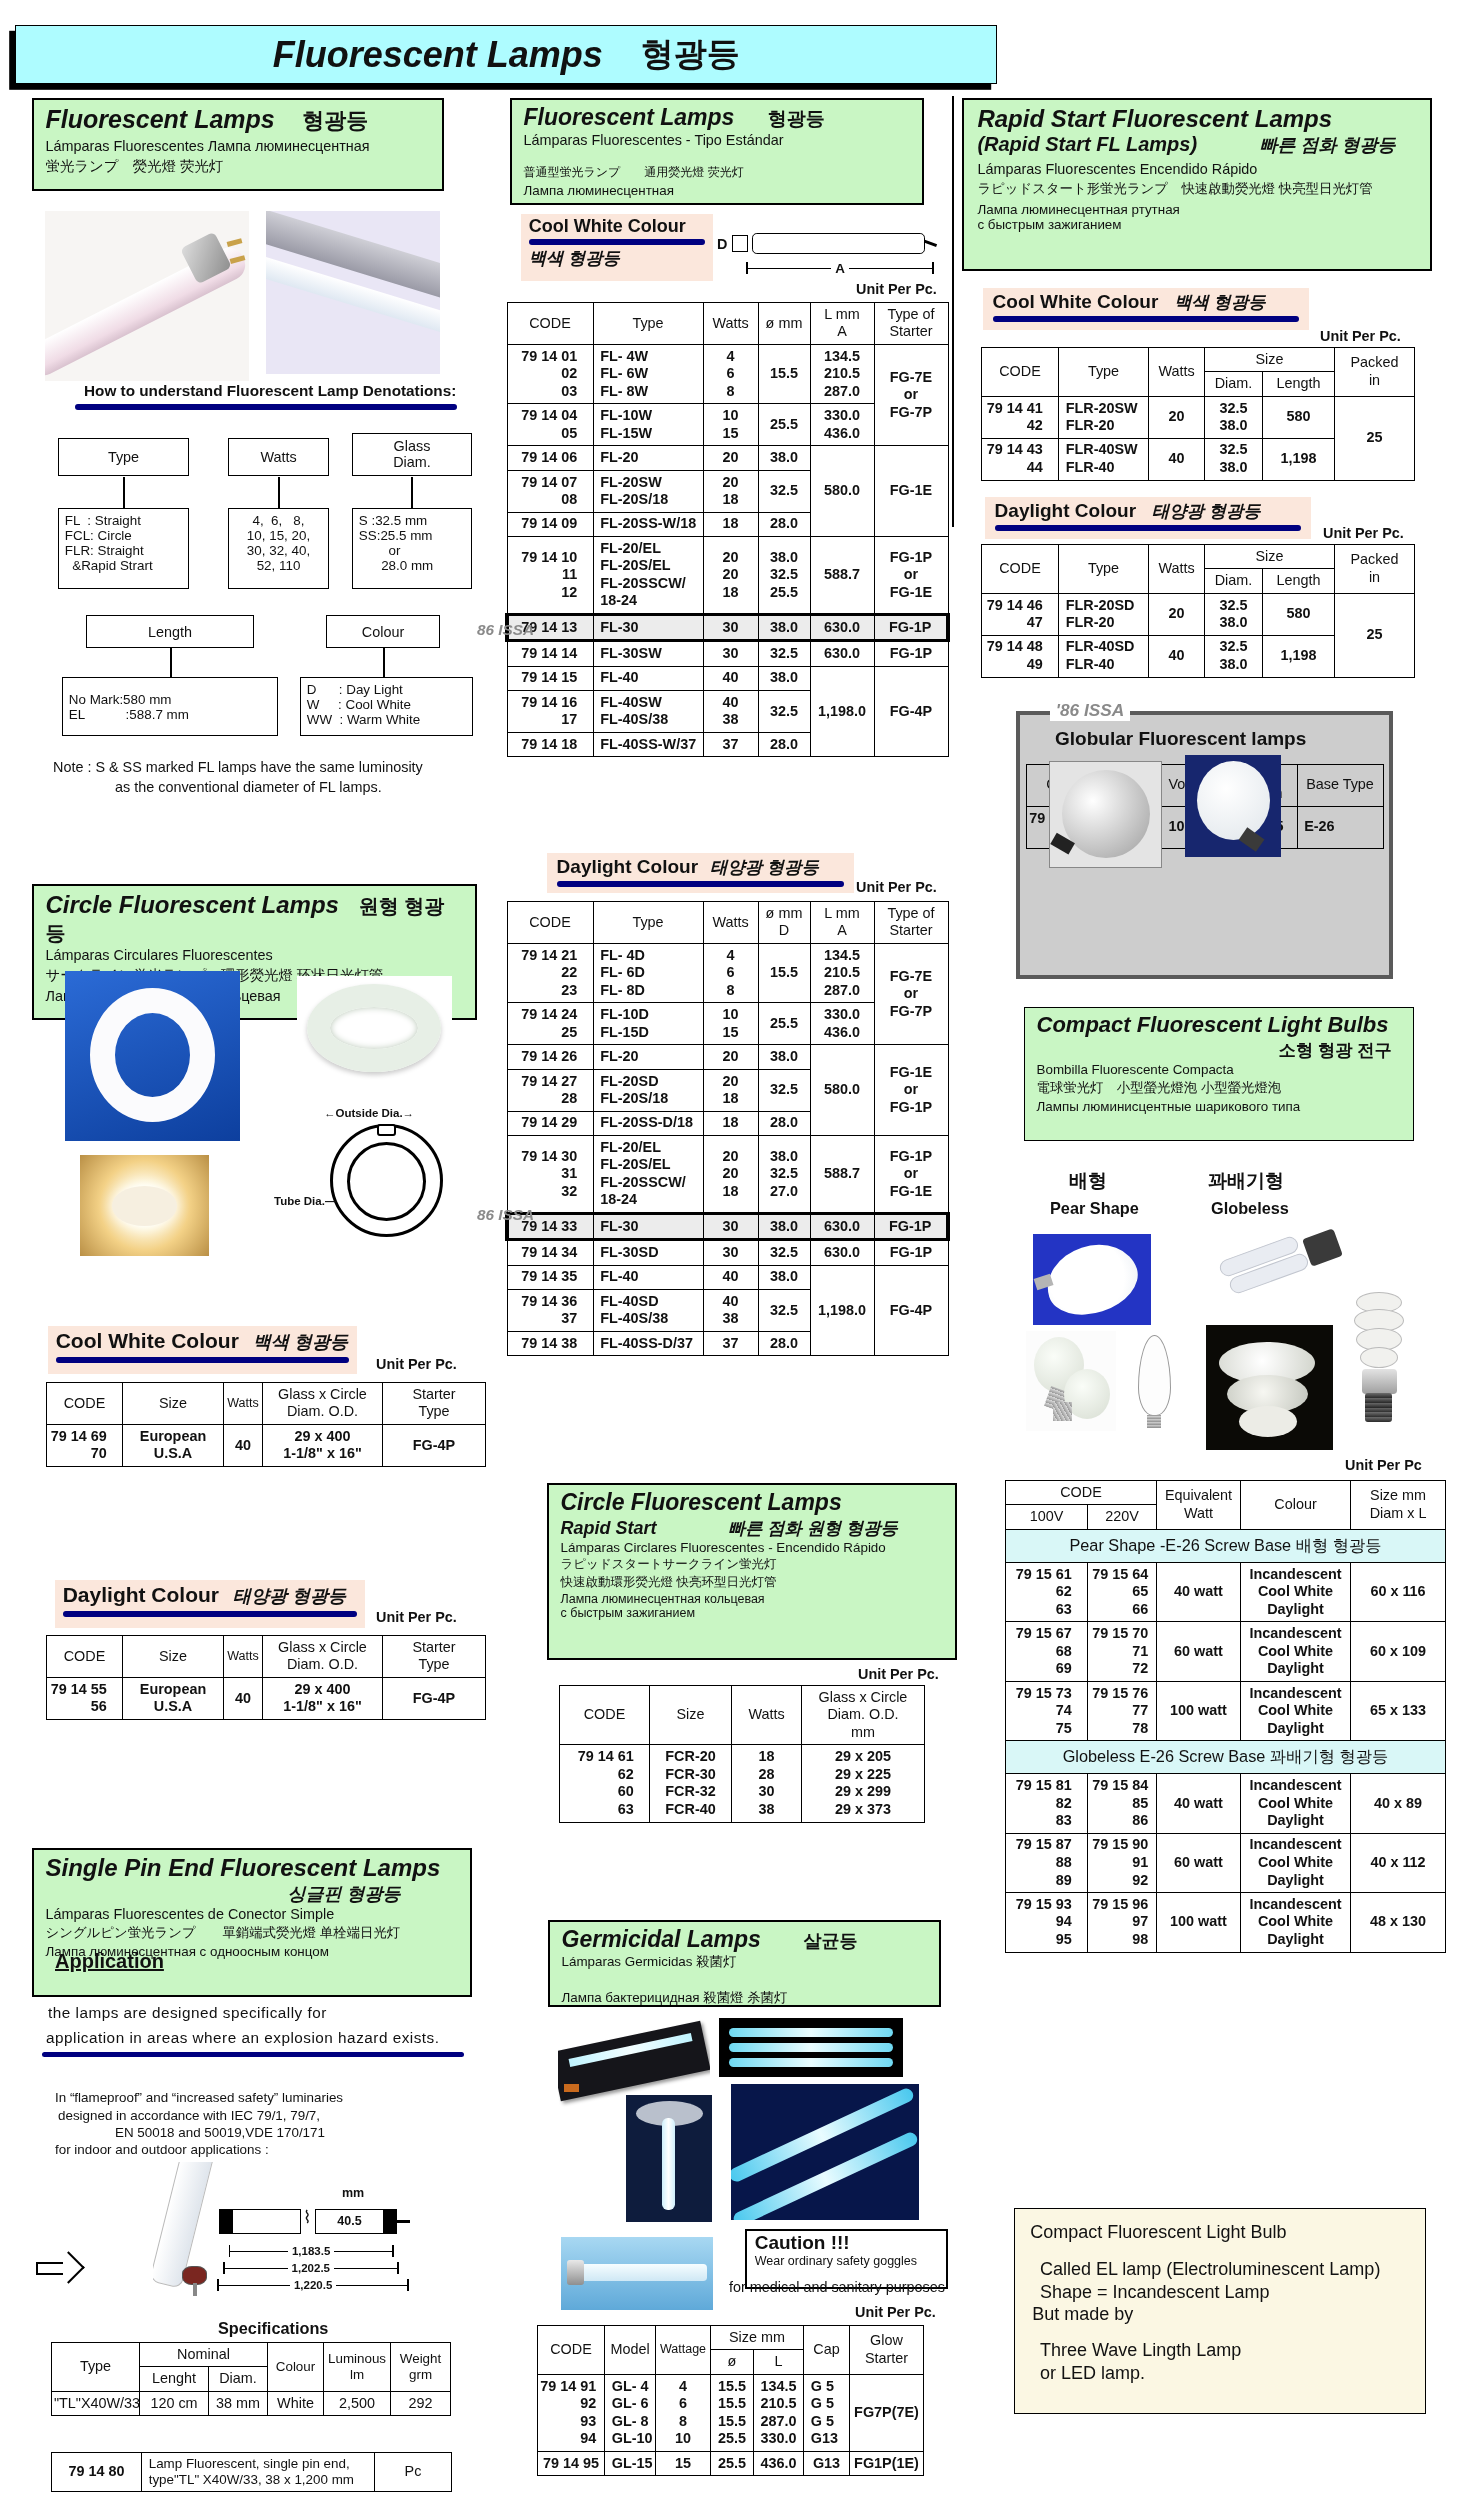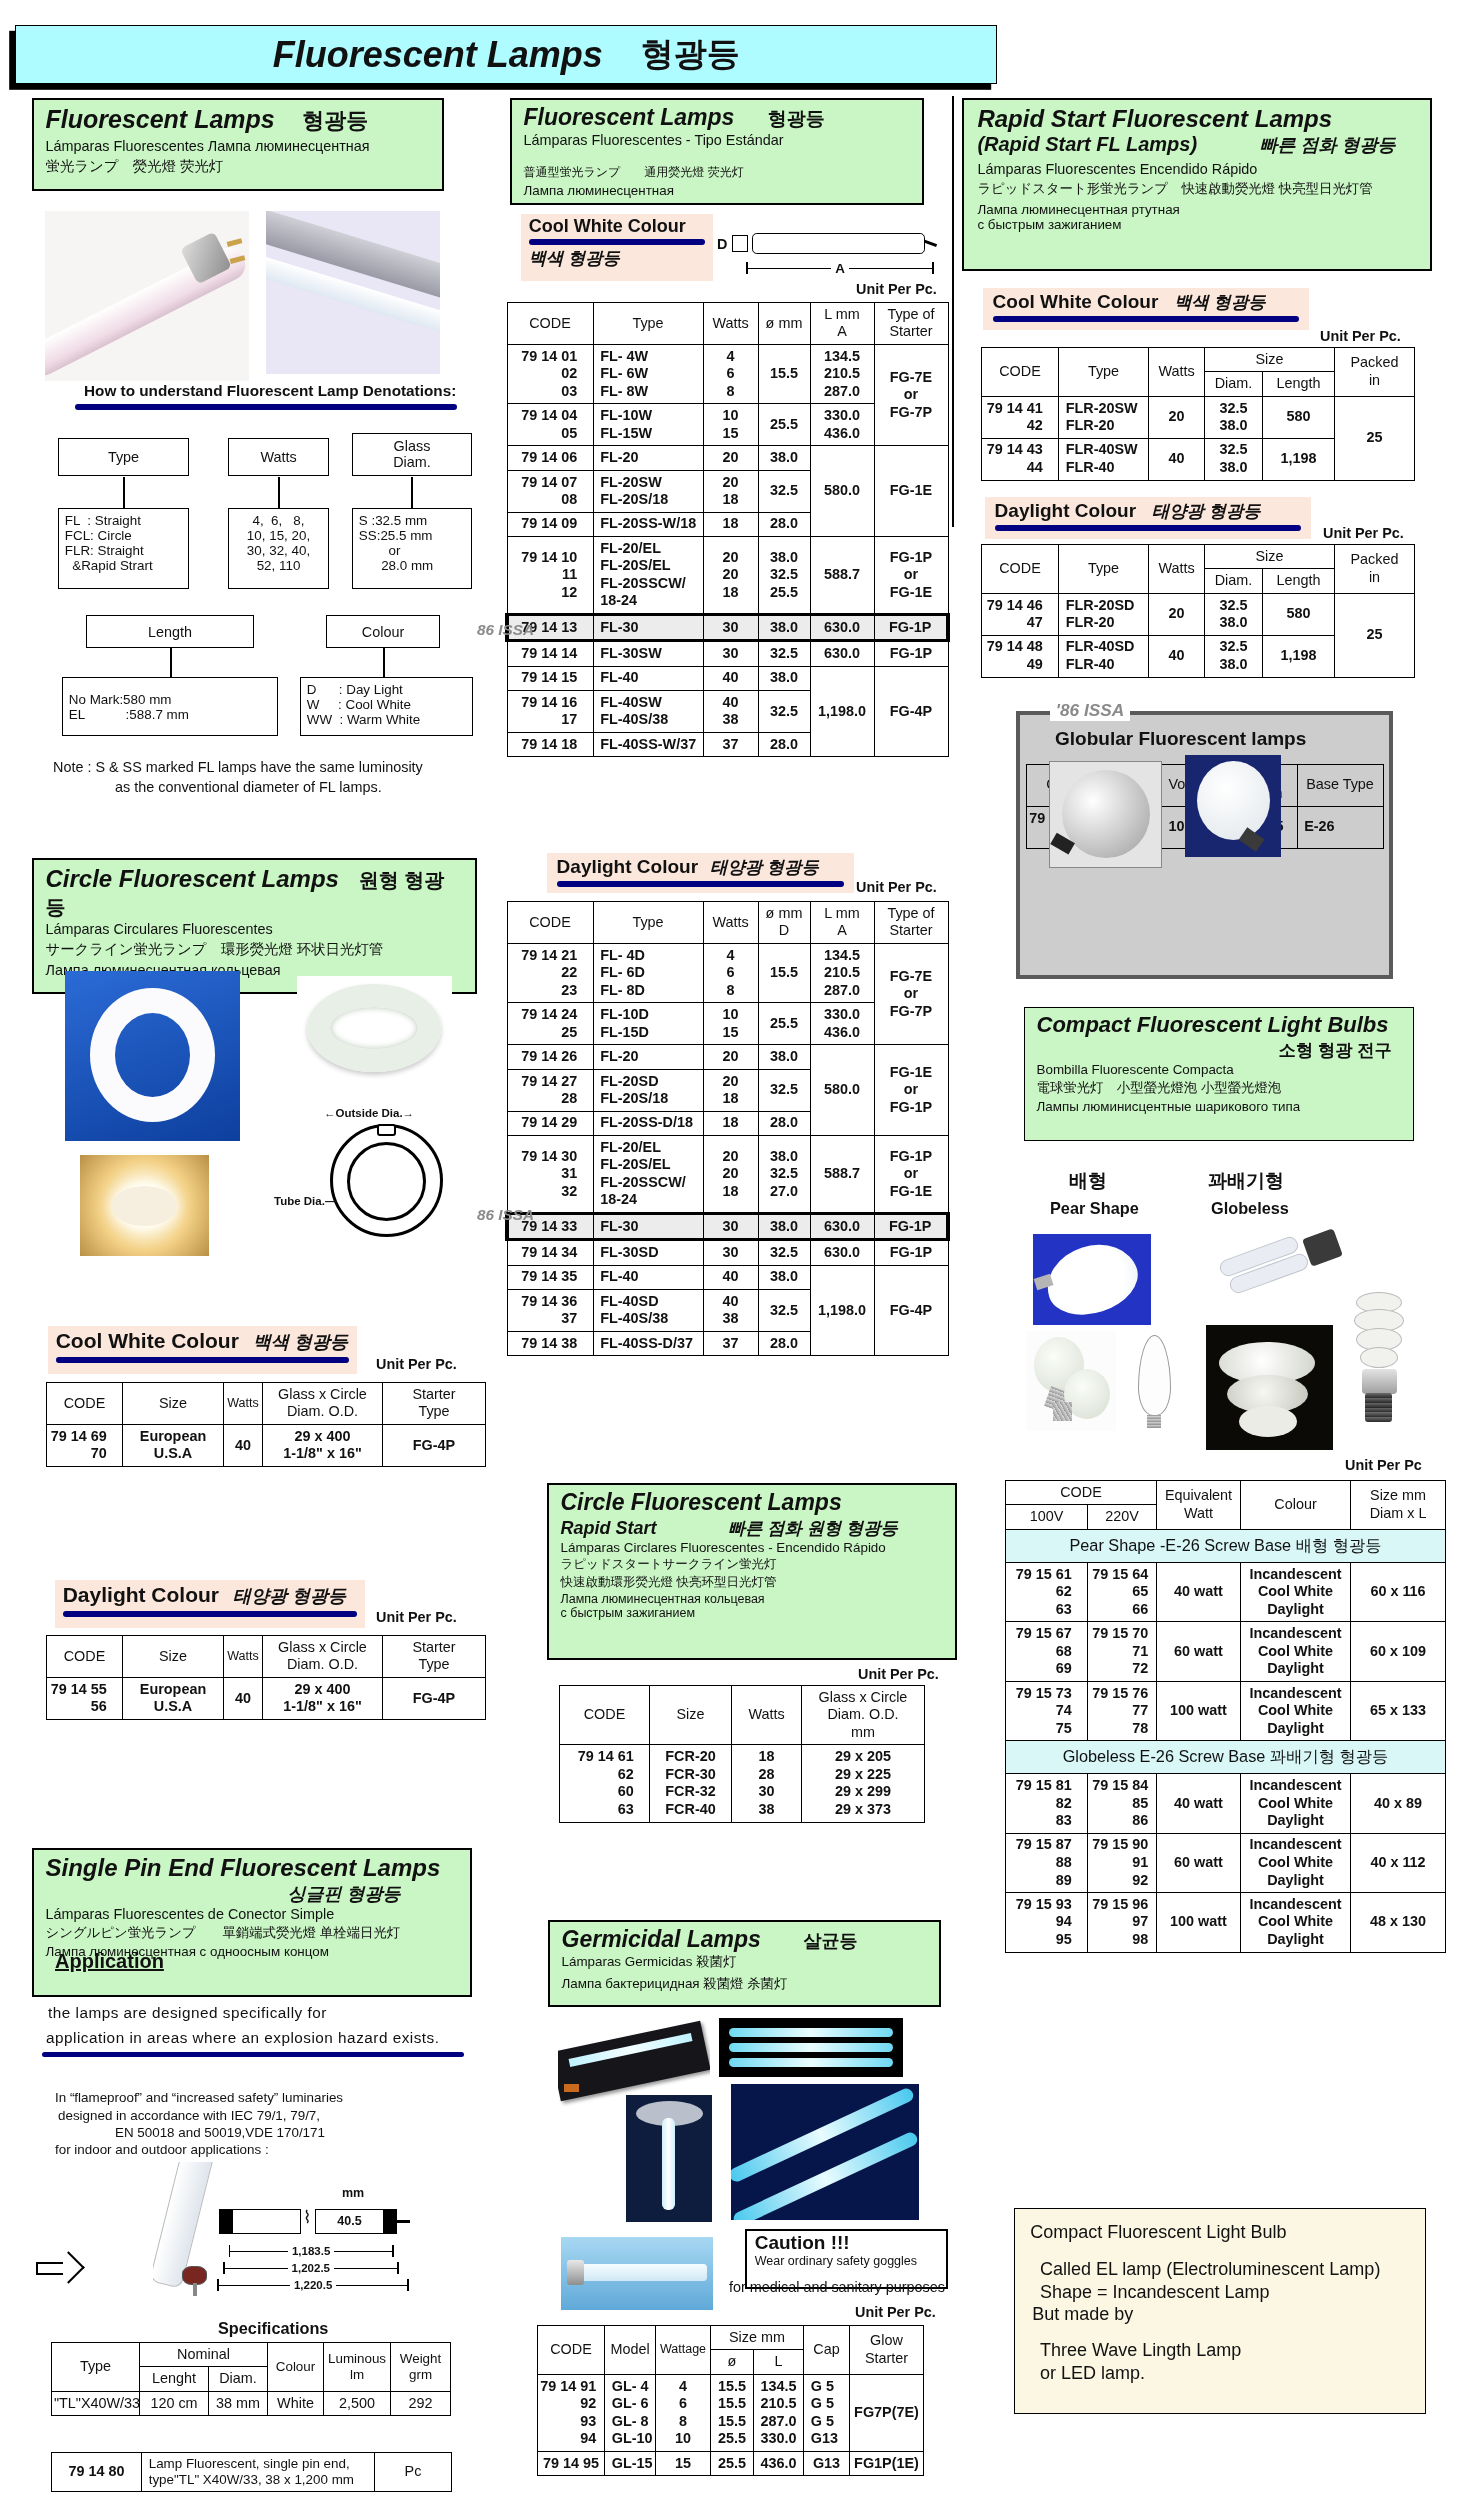--- a/index.html
+++ b/index.html
@@ -92,21 +92,21 @@
 <div class="vline" style="left:383px;top:647px;height:30px"></div>
 <div class="abs dboxl prew" style="left:62px;top:677px;width:216px;height:59px;display:flex;flex-direction:column;justify-content:center">No Mark:580 mm
 EL           :588.7 mm</div>
 <div class="abs dboxl prew" style="left:300px;top:677px;width:173px;height:59px">D      : Day Light
 W     : Cool White
 WW  : Warm White</div>
 
 <div class="abs" style="left:53px;top:759px;font-size:14.4px">Note : S &amp; SS marked FL lamps have the same luminosity</div>
 <div class="abs" style="left:115px;top:779px;font-size:14.4px">as the conventional diameter of FL lamps.</div>
 
-<div class="abs gbox" style="left:32px;top:858px;width:445px;height:136px;padding:4.8px 11.5px">
+<div class="abs gbox" style="left:32px;top:884px;width:445px;height:136px;padding:4.8px 11.5px">
   <div><span class="ti" style="font-size:24px">Circle Fluorescent Lamps</span>
        <span class="b" style="font-size:20px;margin-left:15.3px">원형 형광등</span></div>
   <div style="font-size:14.4px">Lámparas Circulares Fluorescentes</div>
   <div style="font-size:14.4px;margin-top:2.9px">サークライン蛍光ランプ　環形熒光燈 环状日光灯管</div>
   <div style="font-size:14.4px;margin-top:2.9px">Лампа люминесцентная кольцевая</div>
 </div>
 
 <div class="ph" style="left:65px;top:971px;width:175px;height:170px;background:linear-gradient(160deg,#2b6bd6,#0d3f9e)">
   <div class="abs" style="left:25px;top:17.3px;width:125px;height:134px;border:25px solid #fbfbfd;border-radius:50%"></div>
 </div>
@@ -660,21 +660,21 @@
 29   x  299
 29   x  373</td>
   </tr>
 </tbody>
   </table>
 
 <div class="abs gbox" style="left:548px;top:1920px;width:393px;height:87px;padding:3.8px 11.5px">
   <div><span class="ti" style="font-size:23px">Germicidal Lamps</span>
        <span class="b" style="font-size:18px;margin-left:38px">살균등</span></div>
   <div style="font-size:13.4px">Lámparas Germicidas  殺菌灯</div>
-  <div style="font-size:13.4px;margin-top:4px">Лампа бактерицидная 殺菌燈  杀菌灯</div>
+  <div style="font-size:13.4px;margin-top:18px">Лампа бактерицидная 殺菌燈  杀菌灯</div>
 </div>
 
 <div class="ph" style="left:558px;top:2017px;width:152px;height:93px;background:#fff">
   <div class="abs" style="left:-3.8px;top:19px;width:153px;height:50px;background:#15151a;transform:rotate(-12deg);box-shadow:1.9px 2.9px 3.8px #999"></div>
   <div class="abs" style="left:9.6px;top:29px;width:125px;height:7.7px;background:linear-gradient(90deg,#bff3ff,#f3feff,#bff3ff);transform:rotate(-12deg)"></div>
   <div class="abs" style="left:5.8px;top:67px;width:15.3px;height:7.7px;background:#c96a1e"></div>
 </div>
 <div class="ph" style="left:719px;top:2018px;width:184px;height:59px;background:#000;display:flex;flex-direction:column;justify-content:space-evenly;padding:3.8px 9.6px">
   <div style="height:8.6px;background:linear-gradient(90deg,#6fd9f2,#eafdff,#6fd9f2);border-radius:4.8px"></div>
   <div style="height:8.6px;background:linear-gradient(90deg,#6fd9f2,#eafdff,#6fd9f2);border-radius:4.8px"></div>

